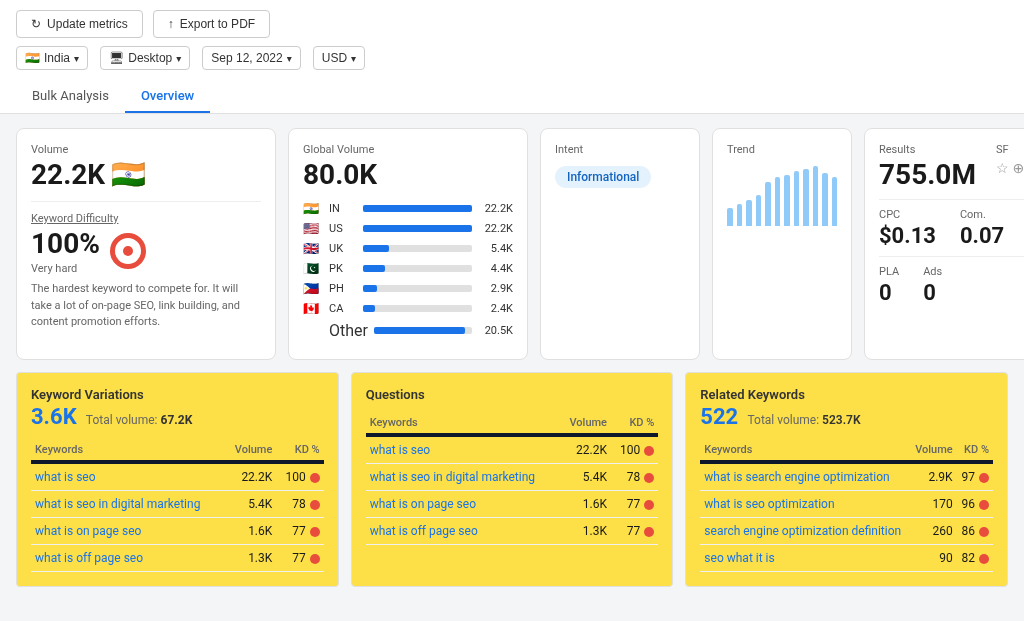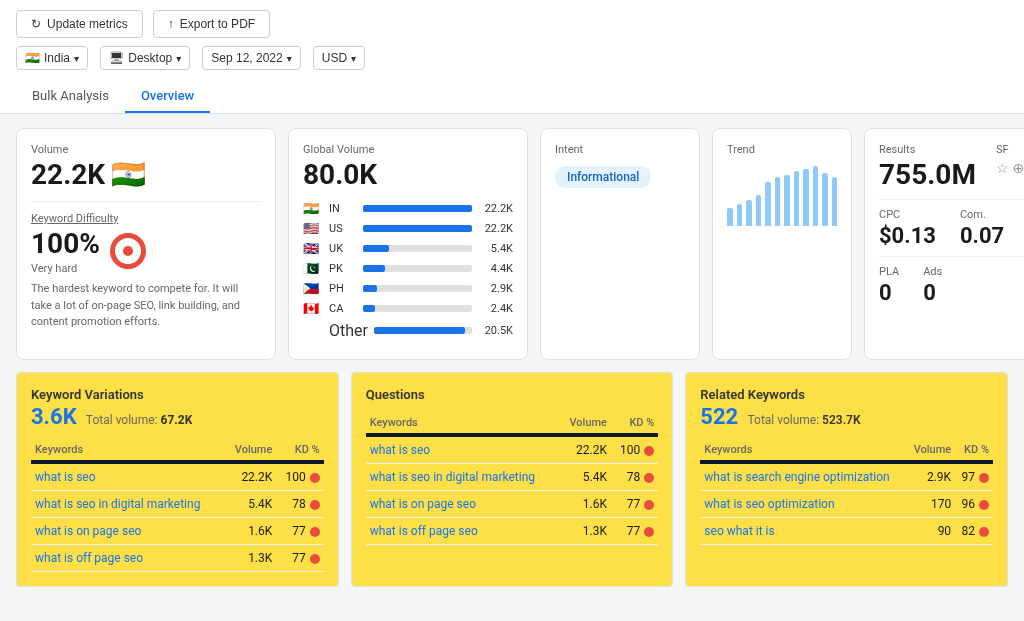--- a/index.html
+++ b/index.html
@@ -376,20 +376,25 @@
       <td><a class="kw-link" href="#">what is search engine optimization</a></td>
       <td class="right">2.9K</td>
       <td class="right">97<span class="kd-dot"></span></td>
     </tr>
             <tr>
       <td><a class="kw-link" href="#">what is seo optimization</a></td>
       <td class="right">170</td>
       <td class="right">96<span class="kd-dot"></span></td>
     </tr>
             <tr>
+      <td><a class="kw-link" href="#">search engine optimization definition</a></td>
+      <td class="right">260</td>
+      <td class="right">86<span class="kd-dot"></span></td>
+    </tr>
+            <tr>
       <td><a class="kw-link" href="#">seo what it is</a></td>
       <td class="right">90</td>
       <td class="right">82<span class="kd-dot"></span></td>
     </tr>
           </tbody>
       </table>
     </div>
   </div>
 </div>
 

